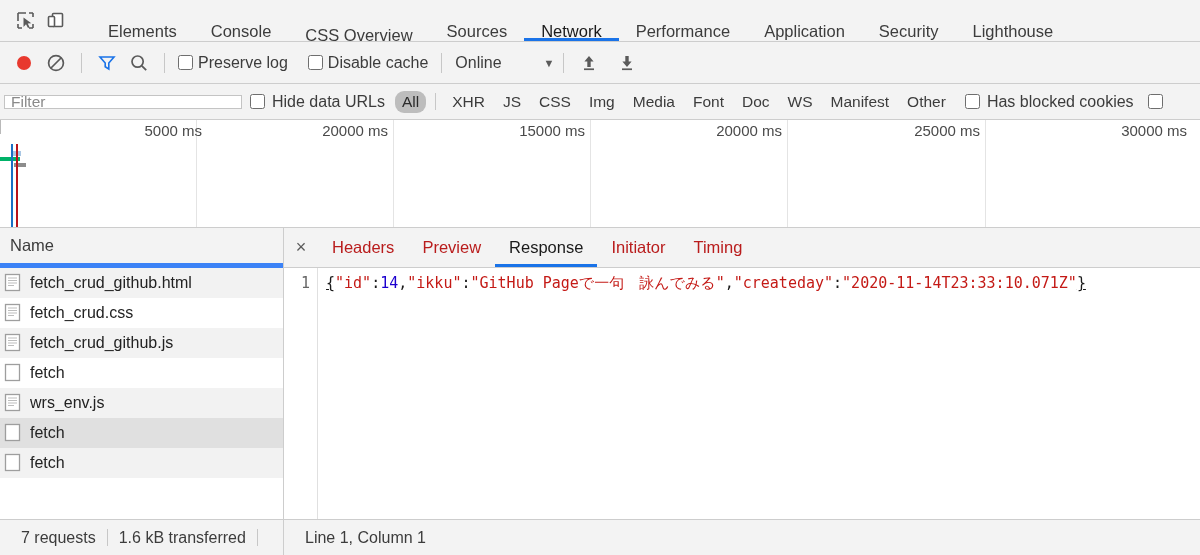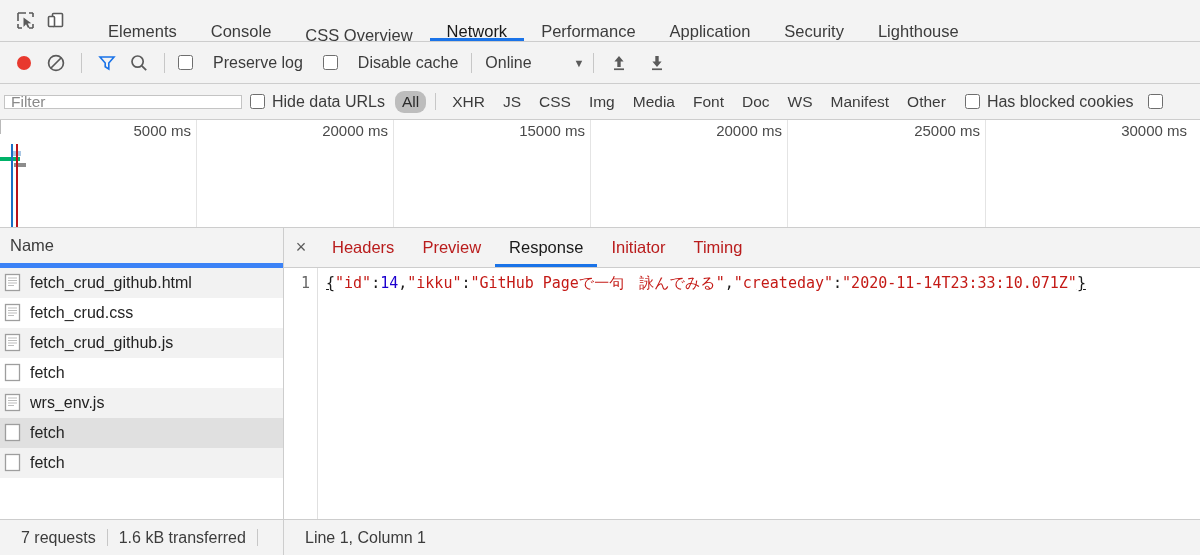--- a/index.html
+++ b/index.html
@@ -61,21 +61,21 @@
     padding: 0 8px;
     gap: 0px;
   }
   .ctrl-btn {
     width: 32px; height: 32px;
     display: flex; align-items: center; justify-content: center;
     cursor: pointer;
   }
   .vsep { width: 1px; height: 20px; background: #c7c7c7; margin: 0 9px; }
   .chk-wrap {
-    display: flex; align-items: center; gap: 20px;
+    display: flex; align-items: center; gap: 5px;
     cursor: pointer; padding: 0 4px;
   }
   .chkbox {
     width: 15px; height: 15px;
     border: 1.6px solid #6e6e6e;
     border-radius: 2.5px;
     background: #fff;
     flex: none;
   }
   .chk-label { font-size: 16px; color: #3c3c3c; white-space: nowrap; }
@@ -263,20 +263,23 @@
     </div>
     <div class="tabs">
       <div class="tab">
           <span>Elements</span>
         </div>
       <div class="tab">
           <span>Console</span>
         </div>
       <div class="tab hovered">
           <span>CSS Overview</span>
+        </div>
+      <div class="tab">
+          <span>Sources</span>
         </div>
       <div class="tab active">
           <span>Network</span>
         </div>
       <div class="tab">
           <span>Performance</span>
         </div>
       <div class="tab">
           <span>Application</span>
         </div>
@@ -375,21 +378,21 @@
   <div class="overview">
     <div class="ov-grid">
       <div class="ov-leftedge"></div>
 
       <div class="ov-div" style="left:196px"></div>
       <div class="ov-div" style="left:393px"></div>
       <div class="ov-div" style="left:590px"></div>
       <div class="ov-div" style="left:787px"></div>
       <div class="ov-div" style="left:985px"></div>
 
-      <div class="ov-label" style="left:196px">5000 ms</div>
+      <div class="ov-label" style="left:207px">5000 ms</div>
       <div class="ov-label" style="left:393px">20000 ms</div>
       <div class="ov-label" style="left:590px">15000 ms</div>
       <div class="ov-label" style="left:787px">20000 ms</div>
       <div class="ov-label" style="left:985px">25000 ms</div>
       <div class="ov-label" style="left:1192px">30000 ms</div>
     </div>
 
     <div class="bar" style="left:12px;top:31px;width:9px;background:#a9c7e4;"></div>
     <div class="bar" style="left:0px;top:37px;width:20px;background:#00b268;height:4px;"></div>
     <div class="bar" style="left:14px;top:43px;width:12px;background:#8d8d8d;height:4px;"></div>

